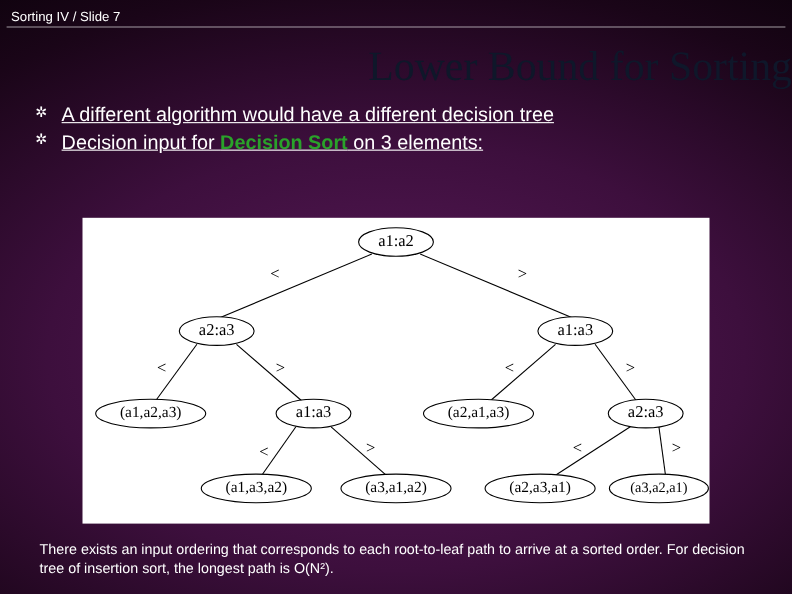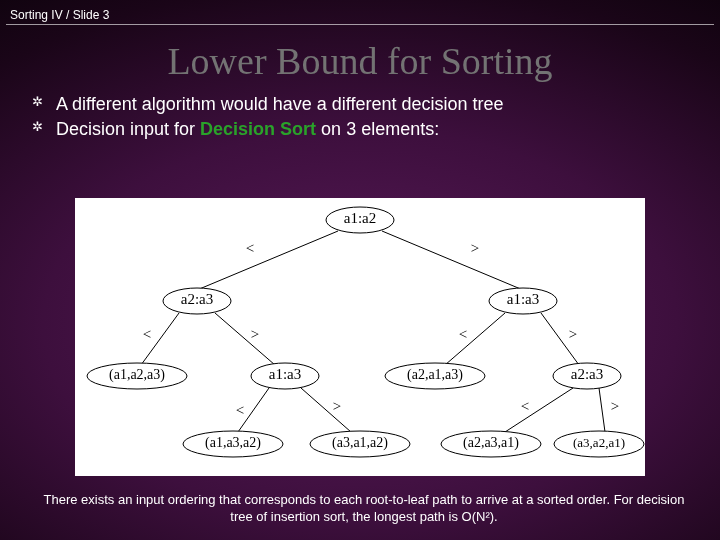--- a/index.html
+++ b/index.html
@@ -10,36 +10,37 @@
     color: #fff;
     position: relative;
   }
   .header {
     font: 12px Arial, sans-serif;
     color: #fff;
     padding: 8px 10px 2px;
   }
   .hr { border: none; border-top: 1px solid rgba(255,255,255,0.6); margin: 0 6px 6px; }
   .title {
-    text-align: center;
+    text-align: right;
     font-size: 38px;
     font-weight: 400;
-    color: #737373;
+    color: #0f172a;
     margin: 14px 0 10px;
   }
   .bullets {
     margin: 0 0 0 56px;
     font: 18px Arial, sans-serif;
     color: #fff;
   }
   .bullets li {
     list-style: none;
     position: relative;
     line-height: 1.3;
     margin-bottom: 2px;
+    text-decoration: underline;
   }
   .bullets li::before {
     content: "✲";
     position: absolute;
     left: -24px;
     top: 1px;
     font-size: 13px;
     color: #fff;
   }
   .green { color: #2aa22a; font-weight: 700; }
@@ -49,35 +50,34 @@
     width: 570px; height: 278px;
     background: #fff;
   }
   .diagram svg { width: 100%; height: 100%; display: block; }
   .footer {
     position: absolute;
     left: 36px; right: 28px; bottom: 14px;
     font: 13px Arial, sans-serif;
     line-height: 1.35;
     color: #fff;
-    text-align: center;
   }
   .diagram text {
     font-family: "Times New Roman", Times, serif;
     fill: #000;
     text-anchor: middle;
     dominant-baseline: middle;
   }
   .diagram .node { fill: #fff; stroke: #000; stroke-width: 1; }
   .diagram .edge { stroke: #000; stroke-width: 1; fill: none; }
 </style>
 </head>
 <body>
 
-<div class="header">Sorting IV / Slide 3</div>
+<div class="header">Sorting IV / Slide 7</div>
 <hr class="hr">
 
 <h1 class="title">Lower Bound for Sorting</h1>
 
 <ul class="bullets">
   <li>A different algorithm would have a different decision tree</li>
   <li>
     <span>Decision input for </span><span class="green">Decision Sort</span><span> on 3 elements:</span>
   </li>
 </ul>

